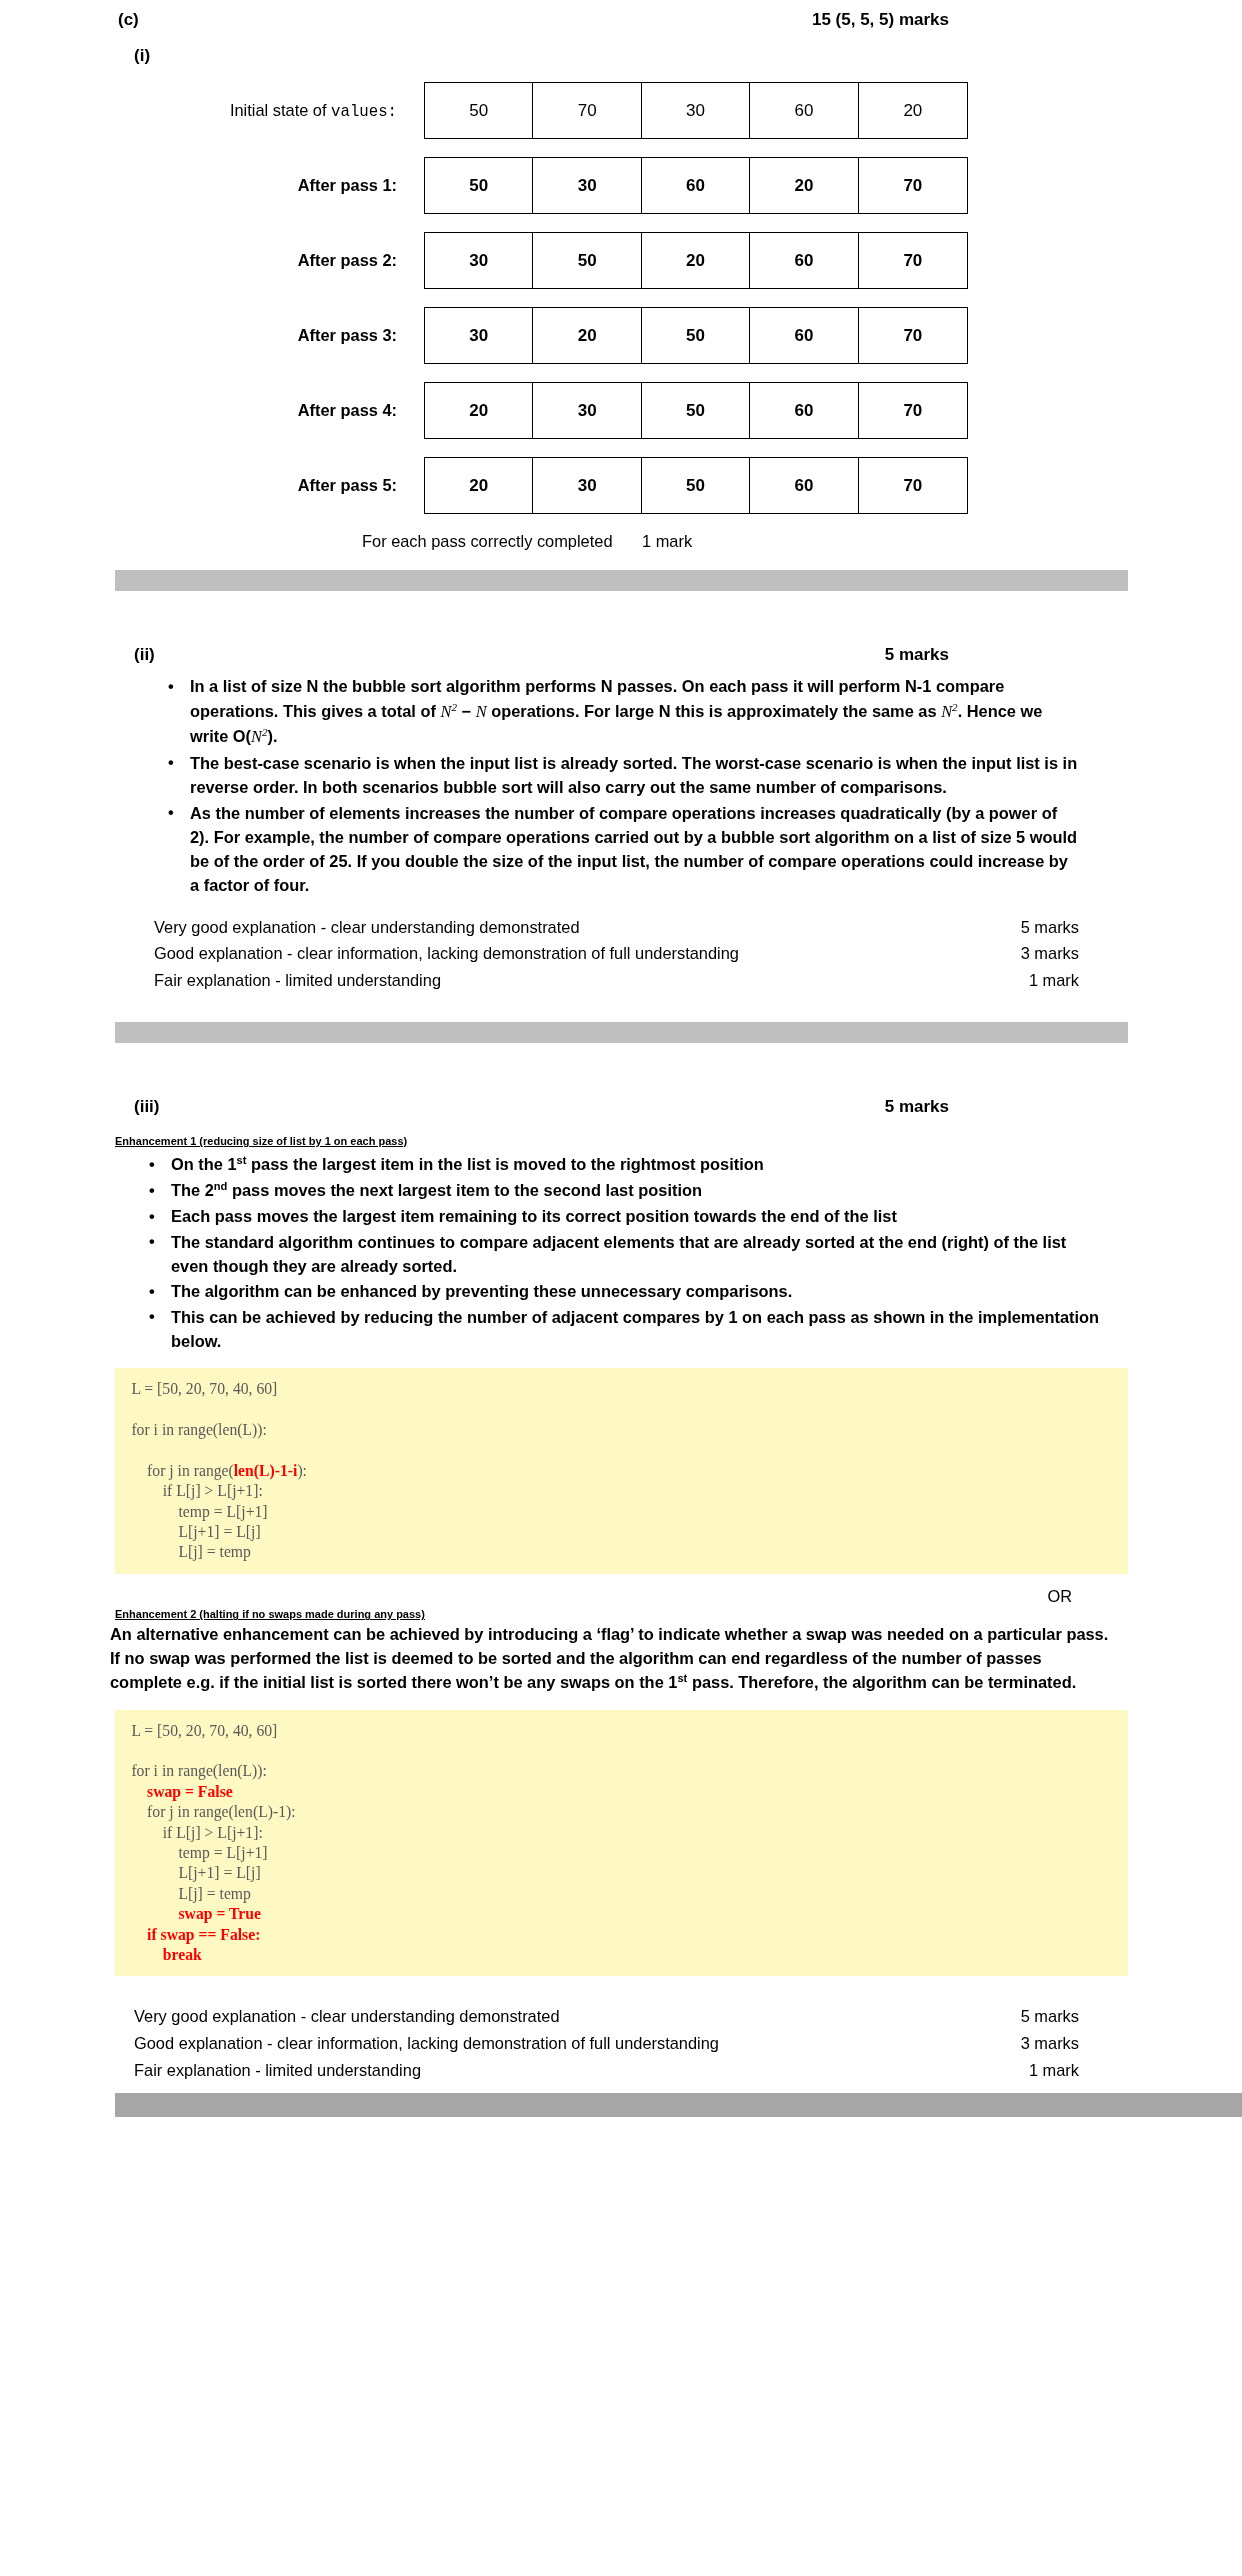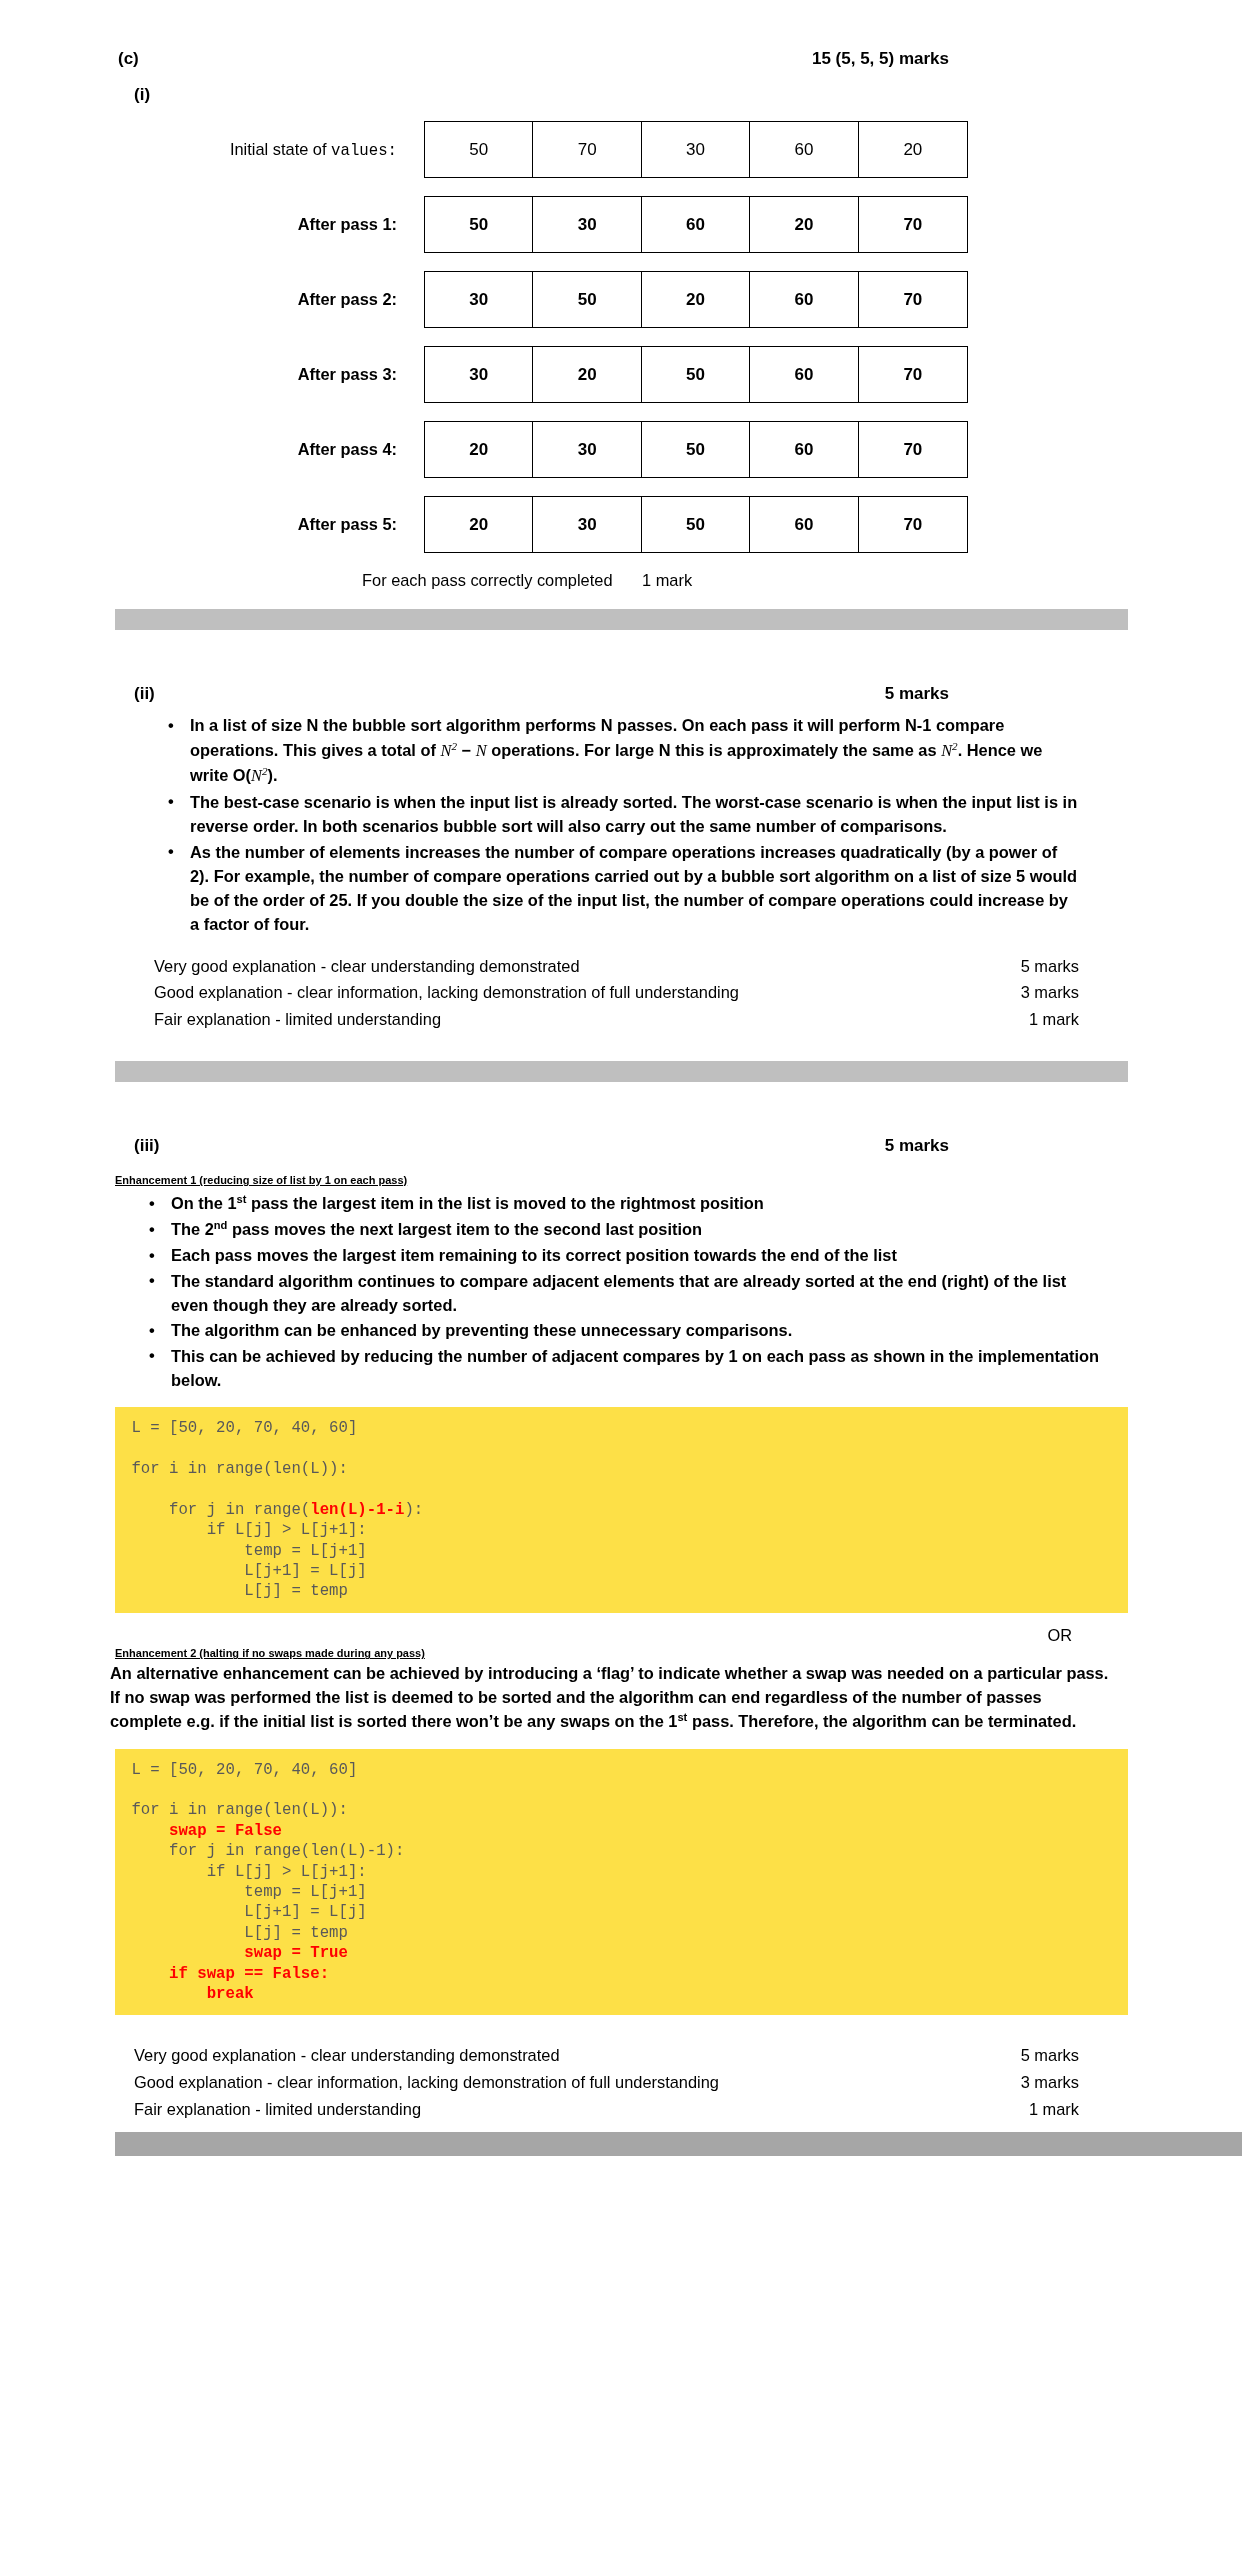--- a/index.html
+++ b/index.html
@@ -29,21 +29,20 @@
     padding: 9.6px 294px 0 118px;
   }
   .hdr-label {
     font-weight: bold;
     font-size: 17px;
   }
   .hdr-marks {
     font-weight: bold;
     font-size: 17px;
     white-space: nowrap;
-    margin-top: 39px;
   }
   
   .roman-i {
     font-weight: bold;
     font-size: 17px;
     padding: 16.4px 0 0 134px;
   }
   
   .passes {
     margin-top: 16.4px;
@@ -193,26 +192,26 @@
   }
   .or-line {
     text-align: right;
     font-size: 16.4px;
     padding-right: 171px;
     margin-top: 6.8px;
   }
 
   
   pre.code {
-    background: #fde047;
+    background: #fef9c3;
     margin: 15px 0 13px 0;
     padding: 11px 0 11px 16.4px;
     margin-left: 115px;
     margin-right: 115px;
-    font-family: Liberation Mono, monospace;
+    font-family: Liberation Serif, serif;
     font-size: 15.7px;
     line-height: 1.30;
     color: #595959;
     white-space: pre;
     overflow: visible;
   }
   pre.code .hl {
     color: #ff0000;
     font-weight: bold;
   }

